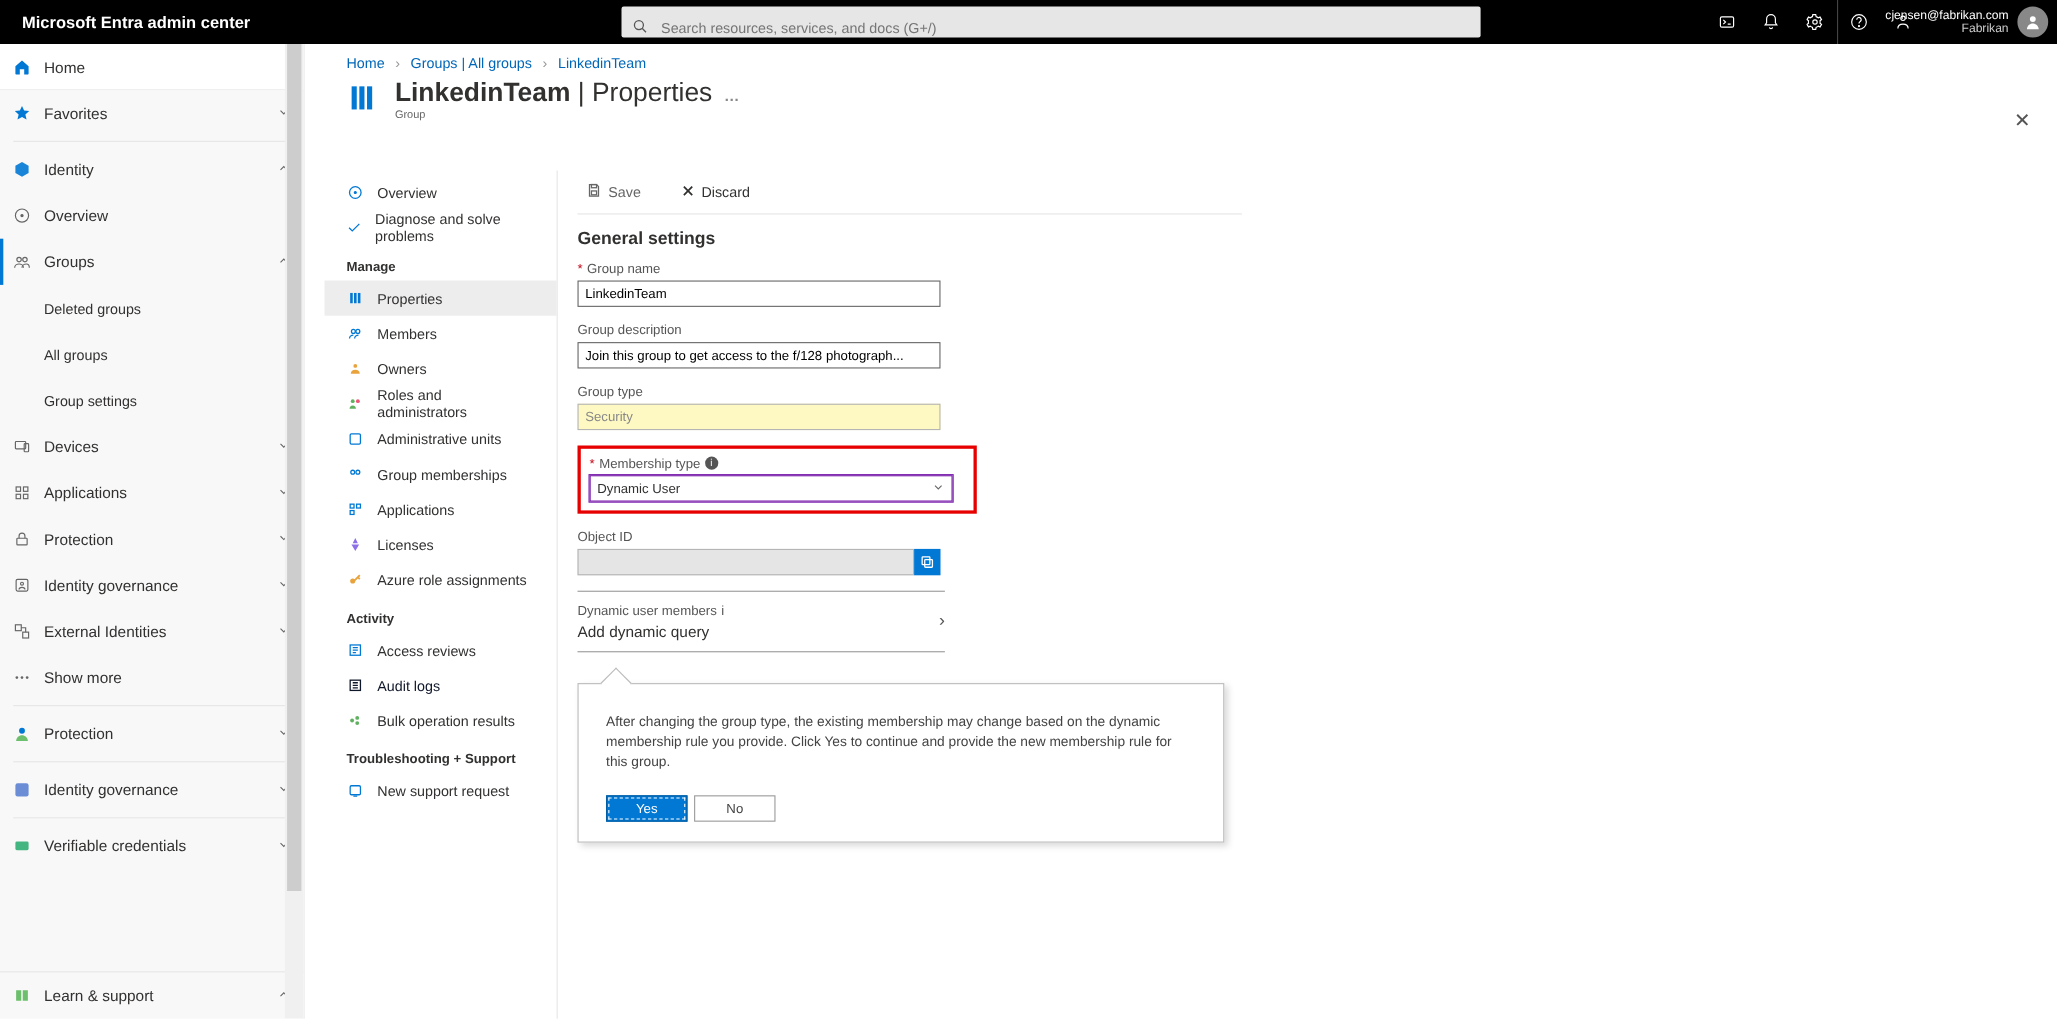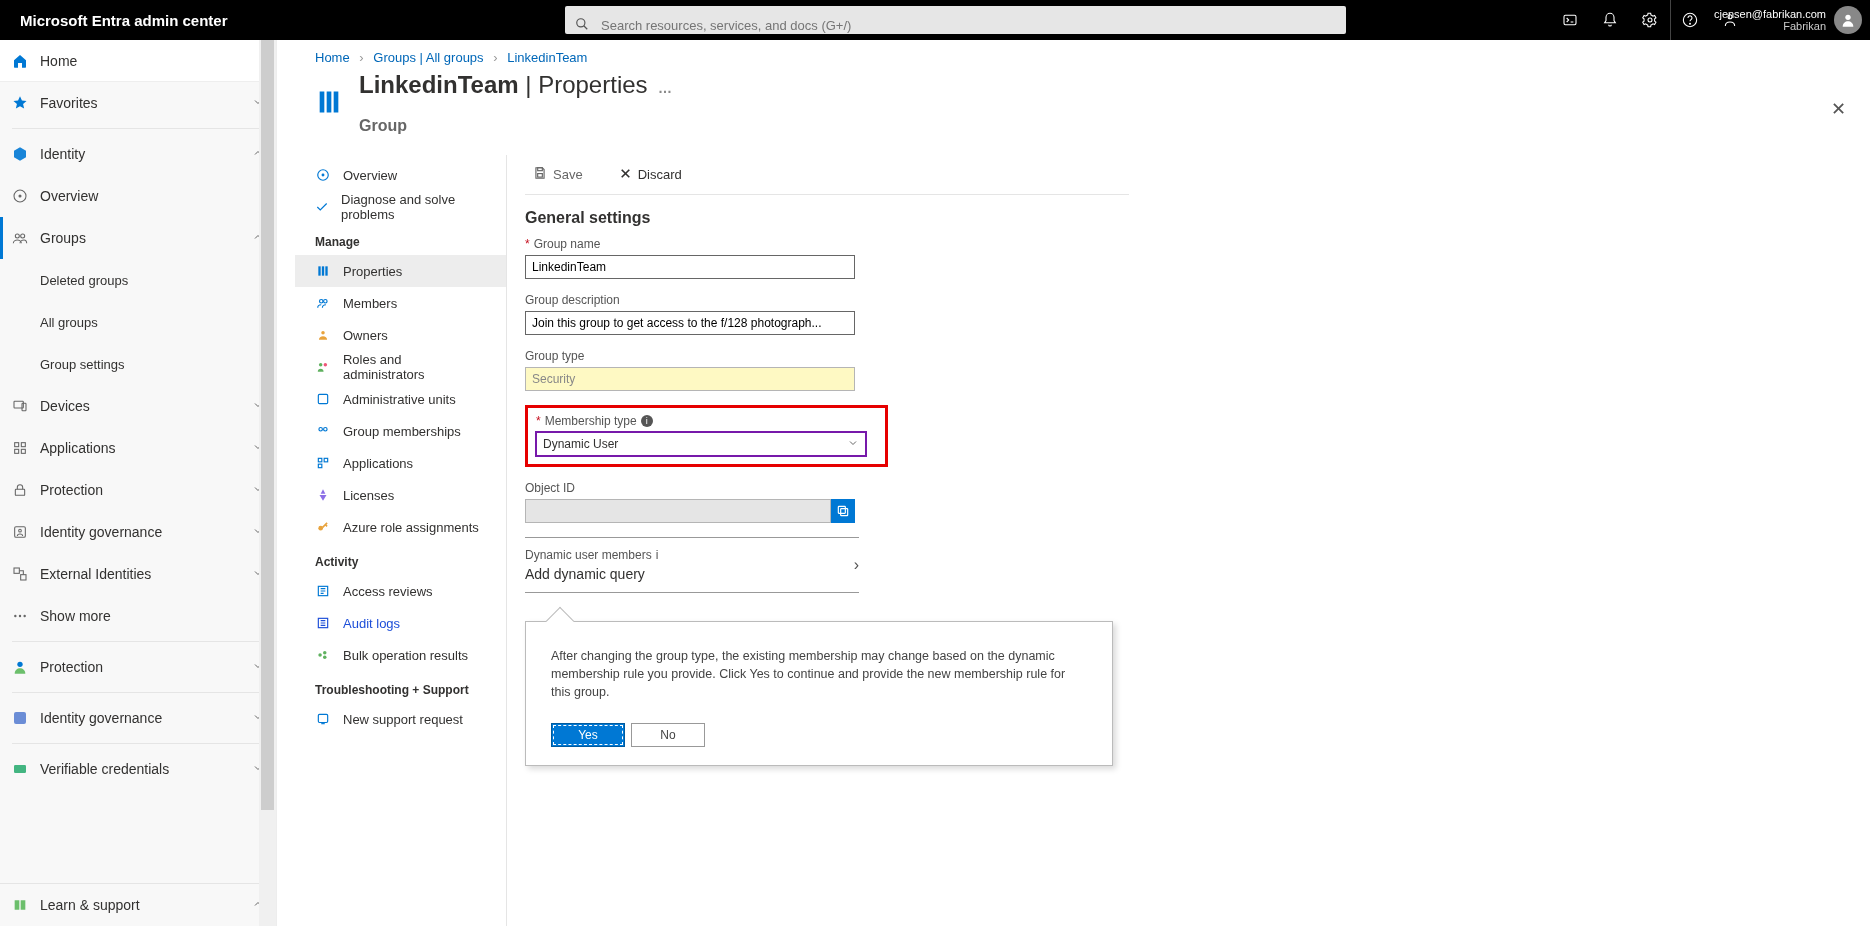--- a/index.html
+++ b/index.html
@@ -41,32 +41,32 @@
   .workspace { position:absolute; top:40px; left:295px; right:0; bottom:0; }
 
   .breadcrumb { padding:10px 20px 6px 20px; font-size:13px; color:#666; }
   .breadcrumb a { color:#0067b8; text-decoration:none; cursor:pointer; }
   .breadcrumb .sep { margin:0 6px; color:#999; }
 
   .page-head { display:flex; align-items:center; padding:0 20px 6px 20px; gap:16px; }
   .page-head .grico { color:#0078d4; }
   .page-head .titles .t1 { font-size:24px; font-weight:600; }
   .page-head .titles .t1 .thin { font-weight:400; }
-  .page-head .titles .t2 { font-size:16px; color:#666; margin-top:18px;font-weight:bold; }
+  .page-head .titles .t2 { font-size:10px; color:#666; margin-top:0; }
   .page-close { position:absolute; right:24px; top:58px; color:#555; font-size:18px; cursor:pointer; }
 
   .columns { position:absolute; top:115px; left:0; right:0; bottom:0; display:flex; }
 
   
   .blade { width:212px; border-right:1px solid #e5e5e5; padding:4px 0; }
   .blade .bhead { padding:12px 20px 6px 20px; font-size:12px; font-weight:600; color:#323130; }
   .blade .bitem { display:flex; align-items:center; gap:12px; height:32px; padding:0 20px; cursor:pointer; font-size:13px; }
   .blade .bitem .bi { width:16px; display:flex; align-items:center; justify-content:center; }
   .blade .bitem.selected { background:#ededed; }
-  .blade .bitem.muted { color:#1d4ed8; }
+  .blade .bitem.muted { color:#0f172a; }
 
   
   .form-area { flex:0 0 640px; padding:0 18px; }
   .toolbar { height:40px; border-bottom:1px solid #e5e5e5; display:flex; align-items:center; gap:36px; padding:0 8px; margin-bottom:14px; }
   .toolbar .tbtn { display:flex; align-items:center; gap:6px; cursor:pointer; color:#666; }
   .toolbar .tbtn.discard { color:#323130; }
   .toolbar .tbtn .tico { font-size:14px; }
 
   .section-h { font-size:16px; font-weight:600; margin-bottom:10px; }
   .field { margin-bottom:14px; }

